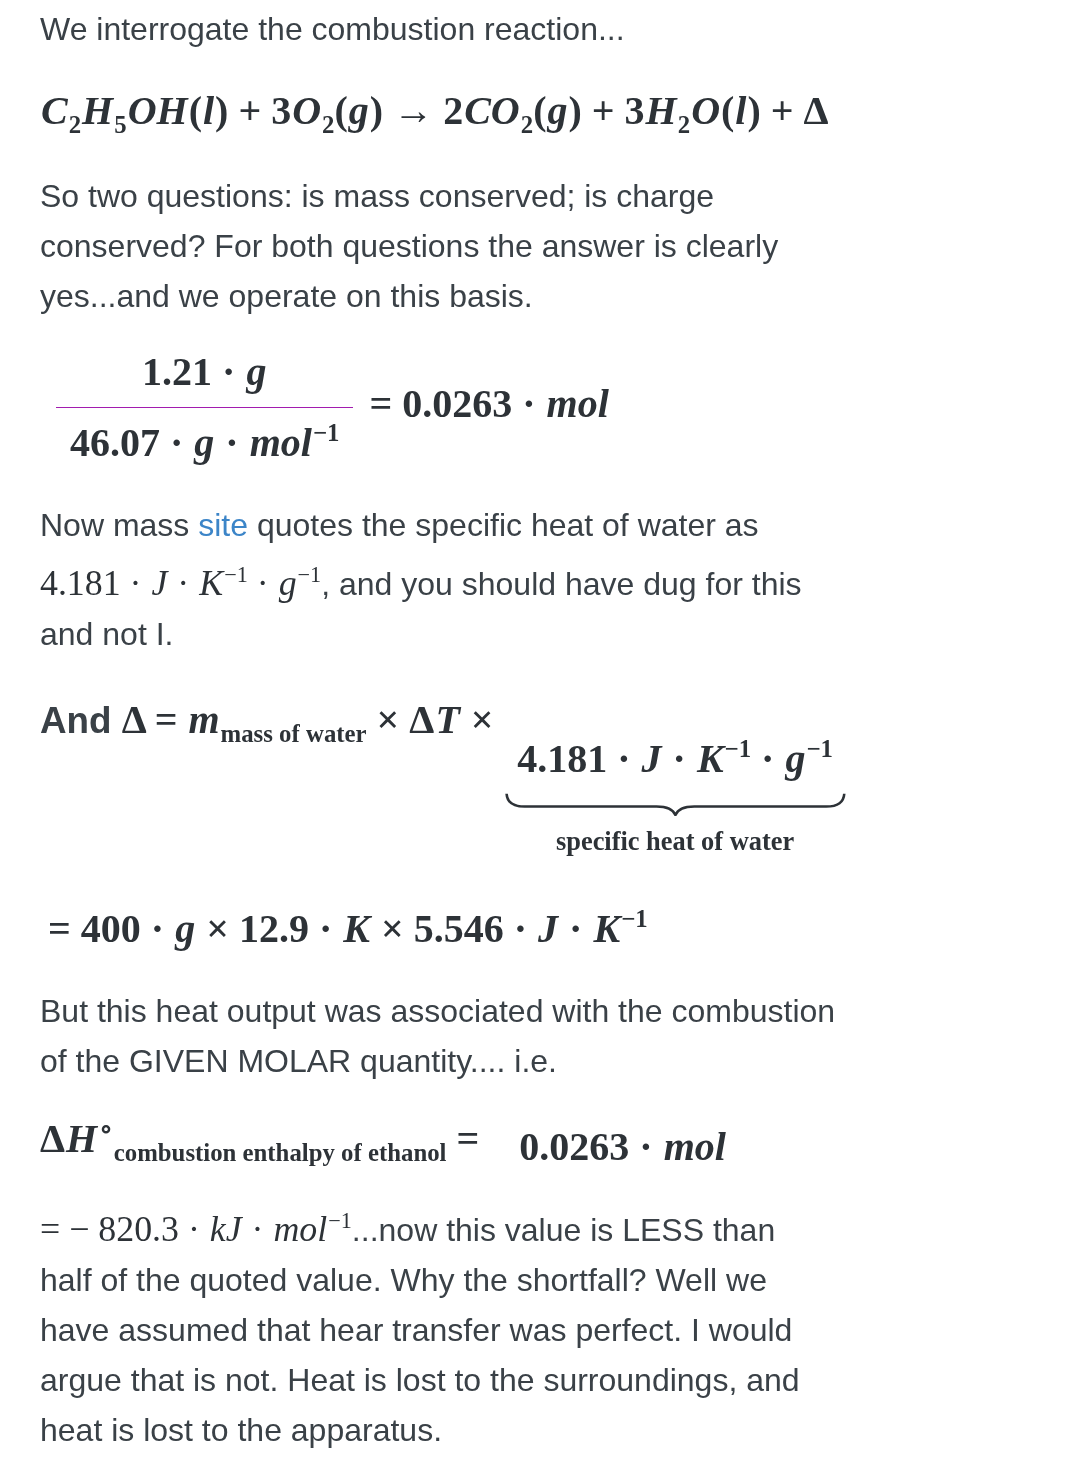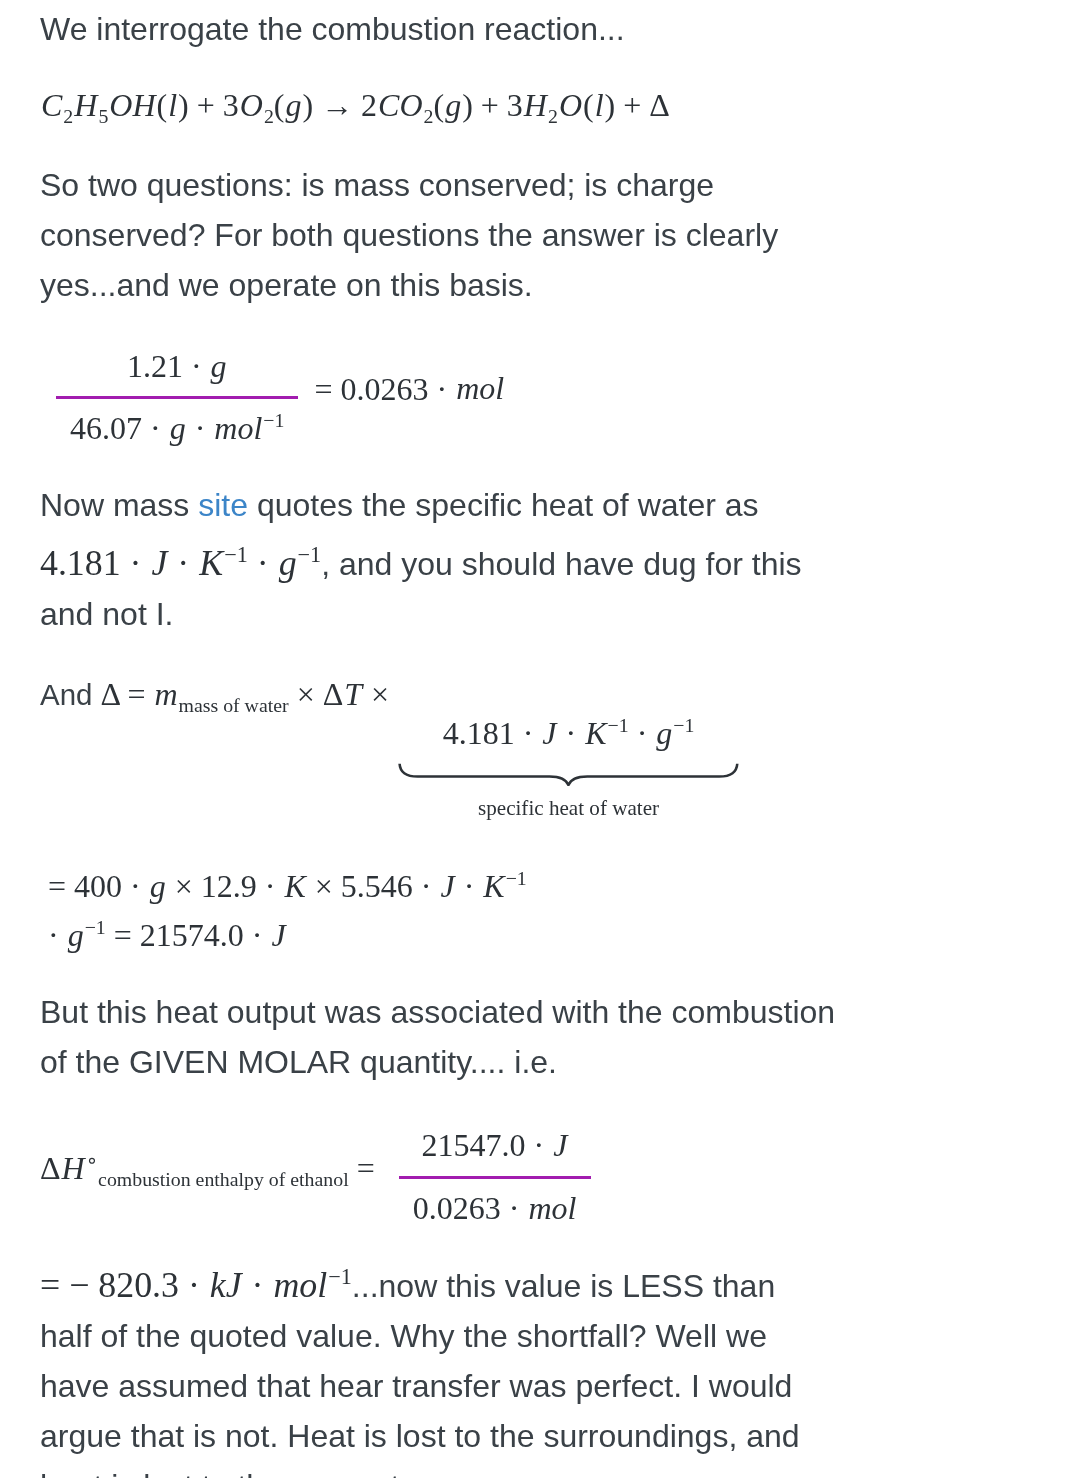--- a/index.html
+++ b/index.html
@@ -10,33 +10,33 @@
     color:#3a4147;
     font-size:32px;
     line-height:50px;
   }
   p{margin:0;}
   .lines{white-space:pre-line;}
   .block{margin-top:30px;}
 
   
   .math{font-family:"Liberation Serif",serif;color:#2d3237;}
-  .display{font-size:32px;line-height:1.35;}
+  .display{font-size:40px;line-height:1.35;font-weight:bold;}
   .inline{font-size:1.12em;}
   .m-up{font-style:normal;}
   .m-it{font-style:italic;padding:0 1px;}
   .m-sup{font-size:0.62em;font-style:normal;vertical-align:0.6em;letter-spacing:0;}
   .m-sub{font-size:0.62em;font-style:normal;vertical-align:-0.35em;}
 
   .frac{
     display:inline-flex;flex-direction:column;
     vertical-align:middle;text-align:center;
     margin:0 16px;
   }
-  .frac .num{align-self:stretch;padding:0 14px 8px;border-bottom:3px solid #a21caf;margin-top:11px;}
+  .frac .num{align-self:stretch;padding:0 14px 8px;border-bottom:1px solid #a21caf;}
   .frac .den{align-self:stretch;text-align:right;padding:8px 14px 0;}
 
   .sans-inline{font-family:"Liberation Sans",sans-serif;font-size:0.92em;color:#3a4147;}
 
   .brace-group{display:inline-block;text-align:center;vertical-align:top;margin-top:39px;}
   .brace-group svg{display:block;width:100%;height:24px;margin-top:6px;color:#2d3237;}
   .brace-label{display:block;font-size:0.66em;font-style:normal;margin-top:10px;line-height:1.2;}
 
   .link{color:#3c85c8;text-decoration:none;cursor:pointer;margin-top:38px;}
 
@@ -75,29 +75,27 @@
   </p>
 
   <div class="math display eq-delta">
     <span class="sans-inline">And </span><span><span class="m-up">Δ = </span><span class="m-it">m</span><span class="m-sub">mass of water</span><span class="m-up"> × Δ</span><span class="m-it">T</span><span class="m-up"> × </span></span><span class="brace-group"><span><span class="m-up">4.181 · </span><span class="m-it">J</span><span class="m-up"> · </span><span class="m-it">K</span><span class="m-sup">−1</span><span class="m-up"> · </span><span class="m-it">g</span><span class="m-sup">−1</span></span><svg viewBox="0 0 400 28" preserveAspectRatio="none">
           <path d="M3 2 Q4 17 24 17 L178 17 Q196 17 200 27 Q204 17 222 17 L376 17 Q396 17 397 2" fill="none" stroke="currentColor" stroke-width="3"></path>
         </svg><span class="brace-label">specific heat of water</span></span>
   </div>
 
   <div class="math display eq-heat">
     <div class="indent"><span class="m-up">= 400 · </span><span class="m-it">g</span><span class="m-up"> × 12.9 · </span><span class="m-it">K</span><span class="m-up"> × 5.546 · </span><span class="m-it">J</span><span class="m-up"> · </span><span class="m-it">K</span><span class="m-sup">−1</span></div>
-    <div class="row2 indent"><span class="m-up">· </span><span class="m-it">g</span><span class="m-sup">−1</span><span class="m-up"> = 21574.0 · </span><span class="m-it">J</span></div>
   </div>
 
   <p class="lines block">But this heat output was associated with the combustion
 of the GIVEN MOLAR quantity.... i.e.</p>
 
   <div class="math display eq-enthalpy">
     <span><span class="m-up">Δ</span><span class="m-it">H</span><span class="m-sup">∘</span><span class="m-sub">combustion enthalpy of ethanol</span><span class="m-up"> = </span></span><span class="frac">
-        <span class="num"><span class="m-up">21547.0 · </span><span class="m-it">J</span></span>
         <span class="den"><span class="m-up">0.0263 · </span><span class="m-it">mol</span></span>
       </span>
   </div>
 
   <p class="p-conclusion">
     <span class="math inline"><span class="m-up"> = − 820.3 · </span><span class="m-it">kJ</span><span class="m-up"> · </span><span class="m-it">mol</span><span class="m-sup">−1</span></span><span>...now this value is LESS than</span><br>
     <span class="lines">half of the quoted value. Why the shortfall? Well we
 have assumed that hear transfer was perfect. I would
 argue that is not. Heat is lost to the surroundings, and
 heat is lost to the apparatus.</span>

